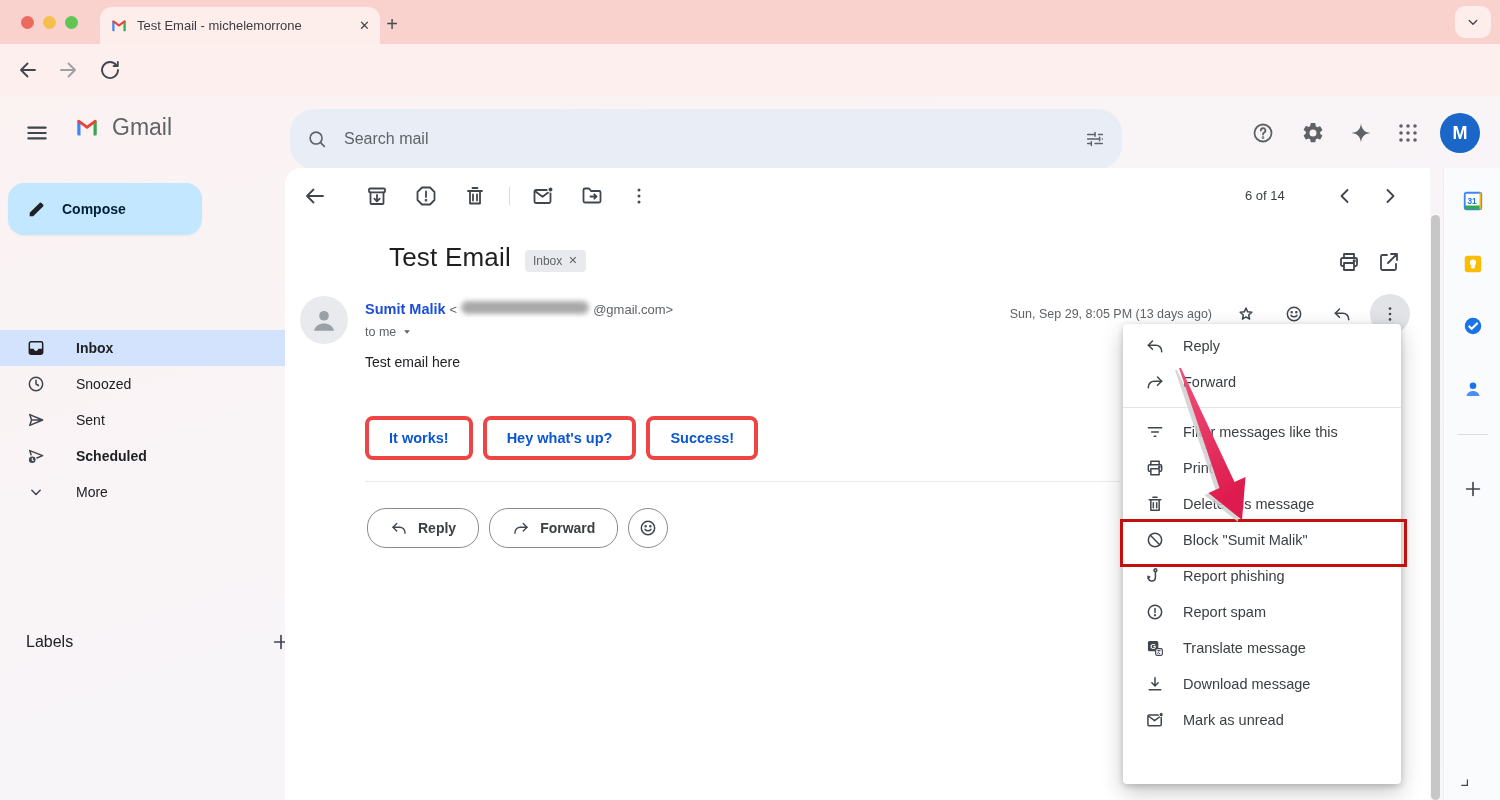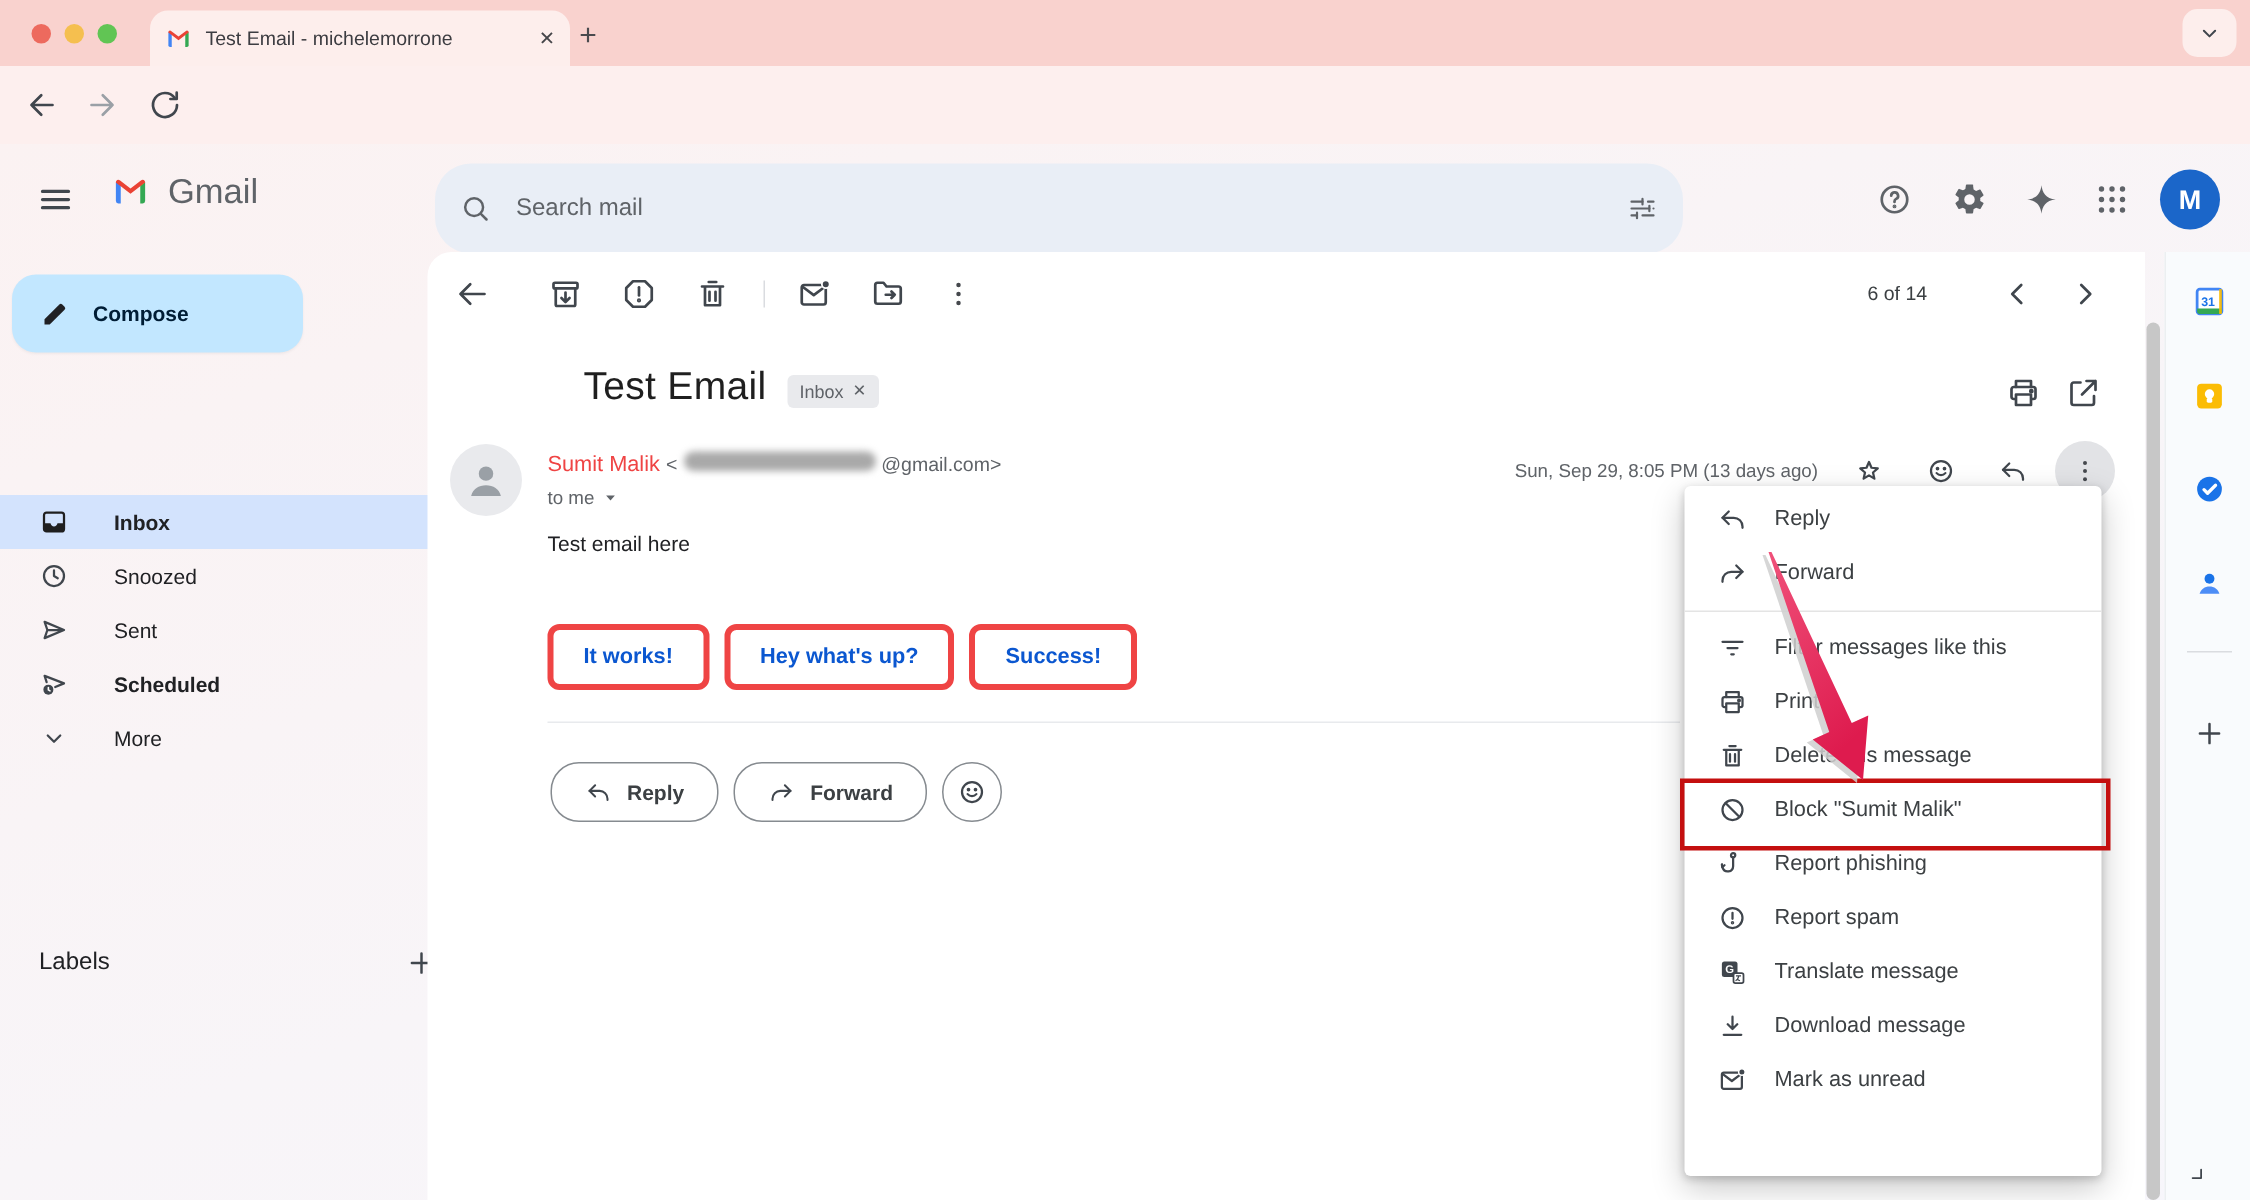--- a/index.html
+++ b/index.html
@@ -54,21 +54,21 @@
   .msg-toolbar{position:absolute;left:0;top:12px;width:1145px;height:32px;}
   .tb-ic{position:absolute;top:4px;width:24px;height:24px;}
   .tb-sep{position:absolute;left:224px;top:7px;width:1px;height:18px;background:#dadce0;}
   .pagination{position:absolute;left:960px;top:8px;font-size:13px;color:#3c4043;}
   .subject-row{position:absolute;left:80px;top:74px;display:flex;align-items:center;gap:14px;margin-left:24px;}
   .subject{font-size:26px;color:#1f1f1f;letter-spacing:.2px;}
   .chip{background:#e9eaed;border-radius:4px;height:22px;display:flex;align-items:center;gap:6px;padding:0 8px;font-size:12px;color:#5f6368;margin-top:6px;}
   .chip .x{font-size:11px;color:#5f6368;}
   .sender-avatar{position:absolute;left:15px;top:128px;width:48px;height:48px;border-radius:50%;background:#e9eaed;overflow:hidden;display:grid;place-items:center;}
   .sender-line{position:absolute;left:80px;top:133px;display:flex;align-items:baseline;gap:4px;}
-  .sender-name{font-size:14.5px;font-weight:normal;color:#ef4444;}
+  .sender-name{font-size:14.5px;font-weight:bold;color:#1d4ed8;}
   .sender-email{font-size:13px;color:#5f6368;}
   .blurpill{display:inline-block;width:128px;height:13px;border-radius:7px;background:#a9a9a9;filter:blur(2.5px);vertical-align:middle;}
   .to-line{position:absolute;left:80px;top:157px;display:flex;align-items:center;gap:6px;font-size:12.5px;color:#5f6368;}
   .meta-row{position:absolute;right:20px;top:126px;display:flex;align-items:center;gap:8px;}
   .date-text{font-size:12.5px;color:#5f6368;margin-right:6px;}
   .meta-btn{width:40px;height:40px;border-radius:50%;display:grid;place-items:center;}
   .meta-btn.open{background:#e2e3e6;}
   .body-text{position:absolute;left:80px;top:186px;font-size:14px;color:#202124;}
   .chips-row{position:absolute;left:80px;top:248px;display:flex;gap:10px;}
   .sr-chip{height:36px;border:4px solid #ef4444;border-radius:8px;display:flex;align-items:center;padding:0 20px;font-size:14.5px;font-weight:bold;color:#0b57d0;background:#fff;}

